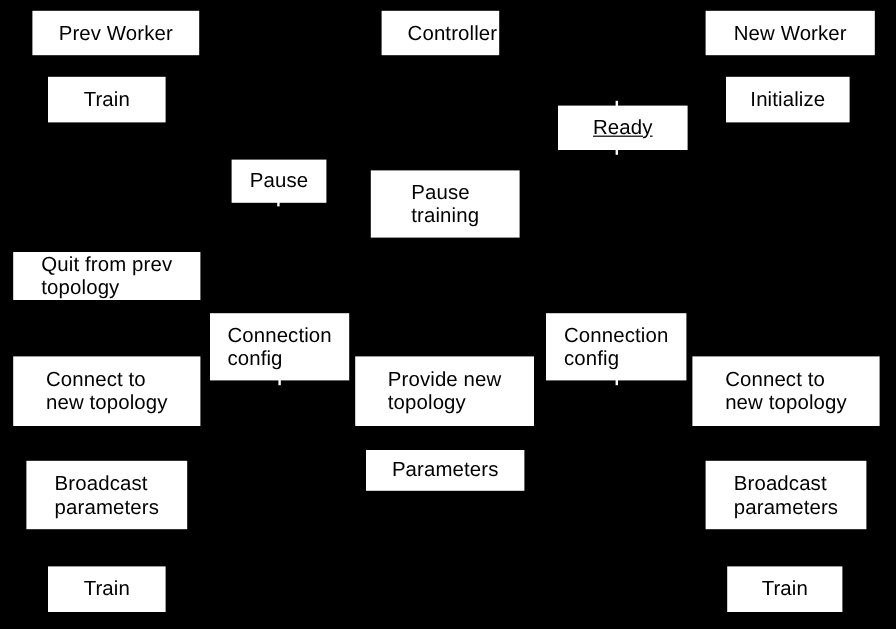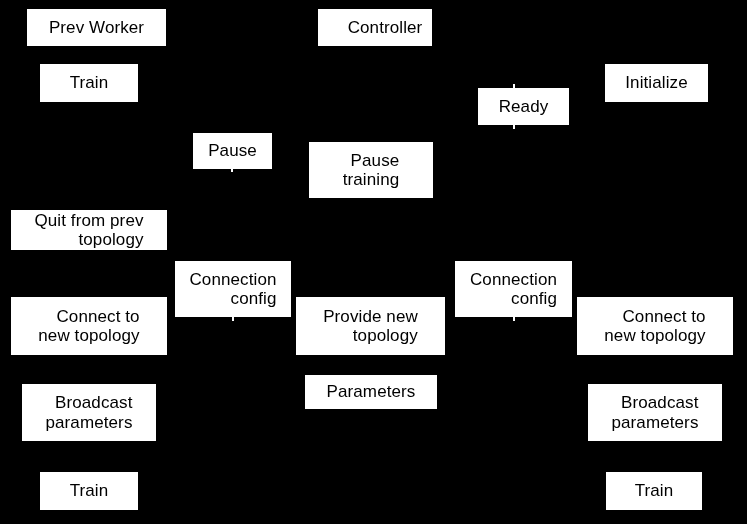--- a/index.html
+++ b/index.html
@@ -16,21 +16,21 @@
     overflow: hidden;
     font-family: "Liberation Sans", "DejaVu Sans", sans-serif;
   }
   .node {
     position: absolute;
     background: #ffffff;
     color: #000000;
     display: flex;
     align-items: center;
     justify-content: center;
-    text-align: right;
+    text-align: left;
     line-height: 1.12;
     font-size: 17px;
     letter-spacing: 0.1px;
     box-sizing: border-box;
     white-space: pre-line;
     overflow: hidden;
   }
   .node.two-line { line-height: 1.14; }
   .tick {
     position: absolute;
@@ -39,30 +39,31 @@
     height: 4px;
   }
 </style>
 </head>
 <body>
 
 <div id="canvas">
 
   <div class="node" style="left:27px; top:9px; width:139px; height:37px;">Prev Worker</div>
 
-  <div class="node" style="left:318px; top:9px; width:114px; height:37px;padding-left:20px;">Controller</div>
+  <div class="node" style="left:318px; top:9px; width:98px; height:37px;padding-left:20px;">Controller</div>
 
+  <div class="node" style="left:588px; top:9px; width:141px; height:37px;">New Worker</div>
 
   <div class="node" style="left:40px; top:64px; width:98px; height:38px;">Train</div>
 
 
   <div class="node" style="left:605px; top:64px; width:103px; height:38px;">Initialize</div>
 
   <div class="tick" style="left:513px; top:84px; width:2px; height:5px;"></div>
-  <div class="node" style="left:478px; top:88px; width:91px; height:37px;">Ready</div>
+  <div class="node" style="left:465px; top:88px; width:108px; height:37px;text-decoration:underline;">Ready</div>
   <div class="tick" style="left:513px; top:124px; width:2px; height:5px;"></div>
 
   <div class="node" style="left:193px; top:133px; width:79px; height:36px;">Pause</div>
   <div class="tick" style="left:231px; top:168px; width:2px; height:4px;"></div>
 
   <div class="node two-line" style="left:309px; top:142px; width:124px; height:56px;">Pause
 training</div>
 
   <div class="node two-line" style="left:11px; top:210px; width:156px; height:40px;">Quit from prev
 topology</div>

